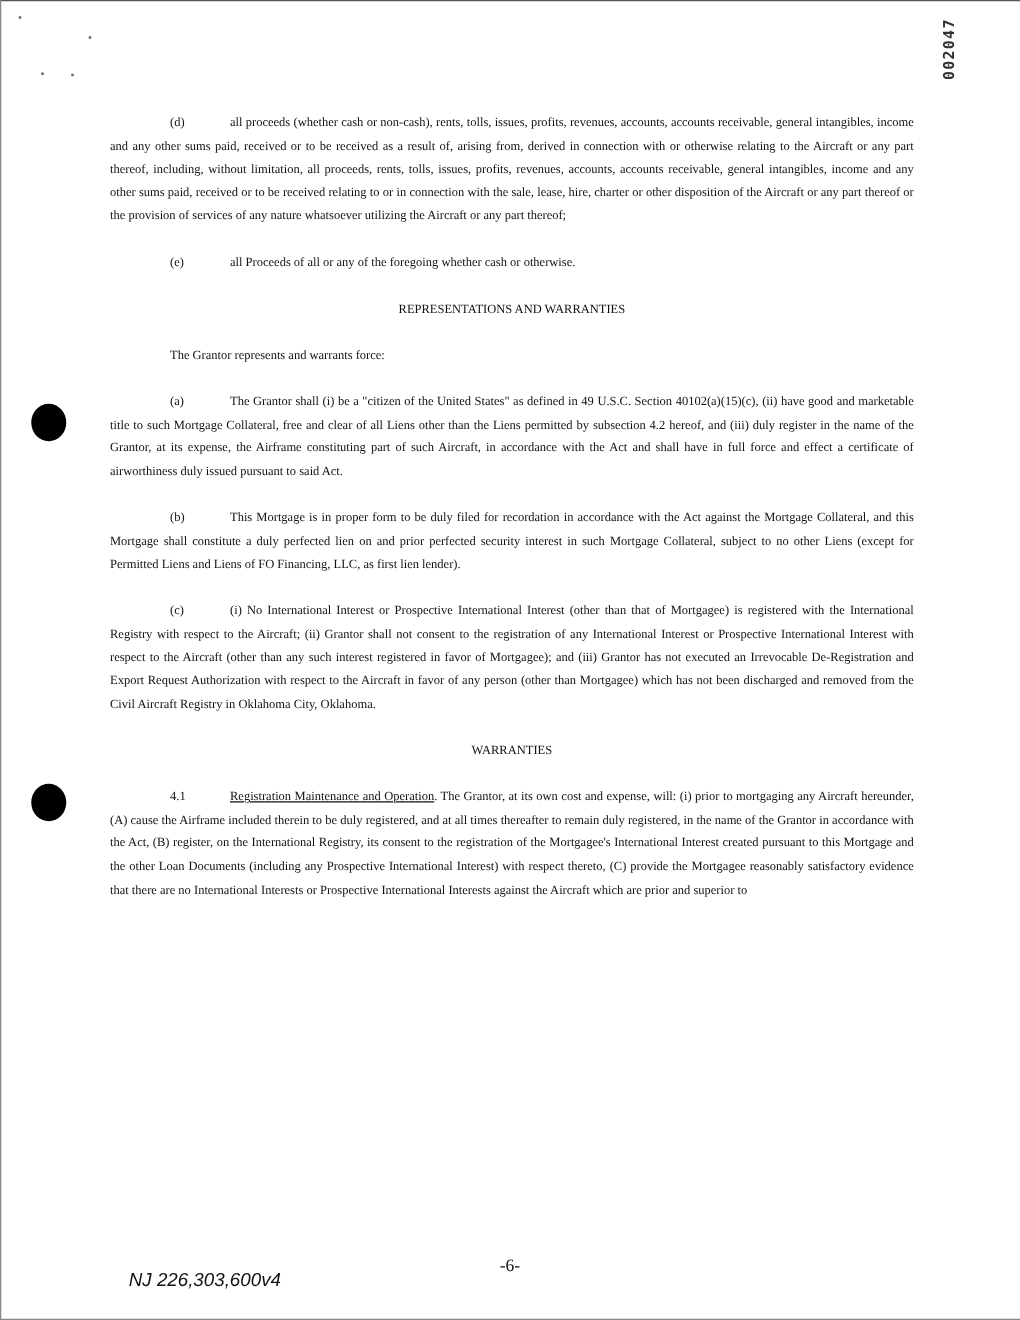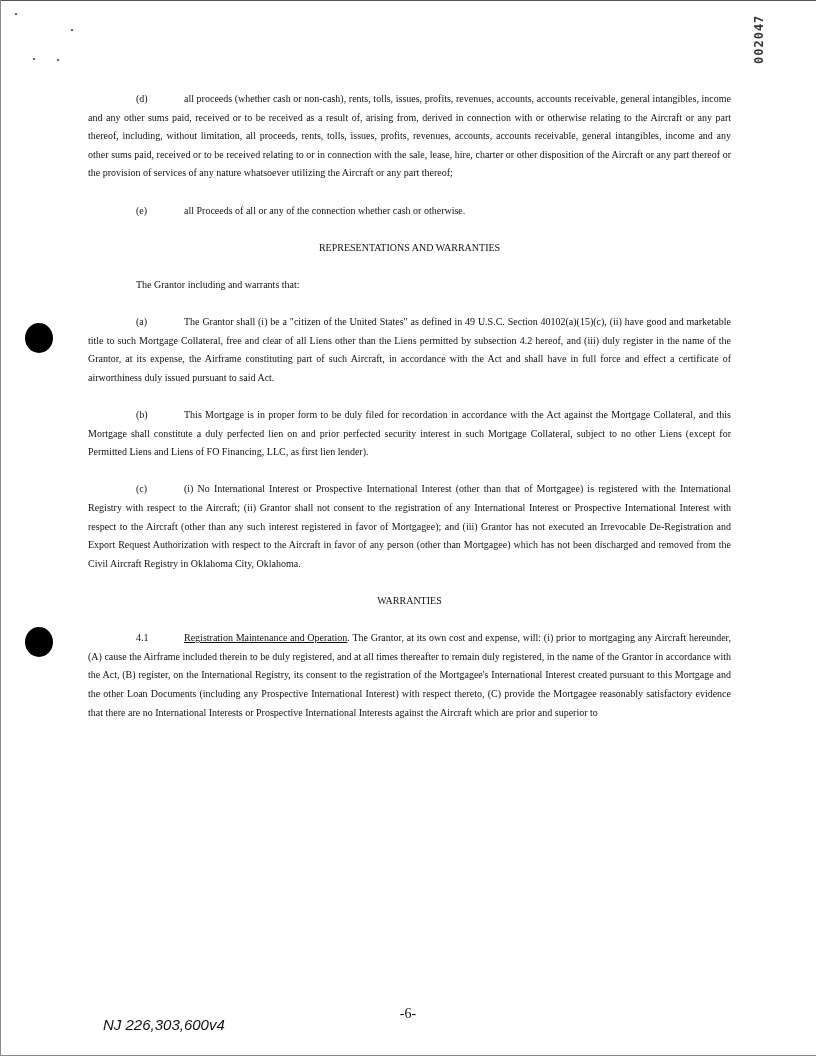--- a/index.html
+++ b/index.html
@@ -57,26 +57,26 @@
 <div class="speck" style="left:71px;top:29px;"></div>
 <div class="speck" style="left:33px;top:58px;"></div>
 <div class="speck" style="left:57px;top:59px;"></div>
 
 <div class="punch-hole" style="left:25px;top:323px;"></div>
 <div class="punch-hole" style="left:25px;top:627px;"></div>
 
 <div class="content">
   <p class="indent"><span class="label">(d)</span><span>all proceeds (whether cash or non-cash), rents, tolls, issues, profits, revenues, accounts, accounts receivable, general intangibles, income and any other sums paid, received or to be received as a result of, arising from, derived in connection with or otherwise relating to the Aircraft or any part thereof, including, without limitation, all proceeds, rents, tolls, issues, profits, revenues, accounts, accounts receivable, general intangibles, income and any other sums paid, received or to be received relating to or in connection with the sale, lease, hire, charter or other disposition of the Aircraft or any part thereof or the provision of services of any nature whatsoever utilizing the Aircraft or any part thereof;</span></p>
   <div class="gap"></div>
-  <p class="indent"><span class="label">(e)</span><span>all Proceeds of all or any of the connection whether cash or otherwise.</span></p>
+  <p class="indent"><span class="label">(e)</span><span>all Proceeds of all or any of the foregoing whether cash or otherwise.</span></p>
   <div class="gap"></div>
 
   <p class="heading">REPRESENTATIONS AND WARRANTIES</p>
   <div class="gap"></div>
-  <p class="indent">The Grantor including and warrants that:</p>
+  <p class="indent">The Grantor represents and warrants force:</p>
   <div class="gap"></div>
   <p class="indent"><span class="label">(a)</span><span>The Grantor shall (i) be a "citizen of the United States" as defined in 49 U.S.C. Section 40102(a)(15)(c), (ii) have good and marketable title to such Mortgage Collateral, free and clear of all Liens other than the Liens permitted by subsection 4.2 hereof, and (iii) duly register in the name of the Grantor, at its expense, the Airframe constituting part of such Aircraft, in accordance with the Act and shall have in full force and effect a certificate of airworthiness duly issued pursuant to said Act.</span></p>
   <div class="gap"></div>
   <p class="indent"><span class="label">(b)</span><span>This Mortgage is in proper form to be duly filed for recordation in accordance with the Act against the Mortgage Collateral, and this Mortgage shall constitute a duly perfected lien on and prior perfected security interest in such Mortgage Collateral, subject to no other Liens (except for Permitted Liens and Liens of FO Financing, LLC, as first lien lender).</span></p>
   <div class="gap"></div>
   <p class="indent"><span class="label">(c)</span><span>(i) No International Interest or Prospective International Interest (other than that of Mortgagee) is registered with the International Registry with respect to the Aircraft; (ii) Grantor shall not consent to the registration of any International Interest or Prospective International Interest with respect to the Aircraft (other than any such interest registered in favor of Mortgagee); and (iii) Grantor has not executed an Irrevocable De-Registration and Export Request Authorization with respect to the Aircraft in favor of any person (other than Mortgagee) which has not been discharged and removed from the Civil Aircraft Registry in Oklahoma City, Oklahoma.</span></p>
   <div class="gap"></div>
 
   <p class="heading">WARRANTIES</p>
   <div class="gap"></div>

